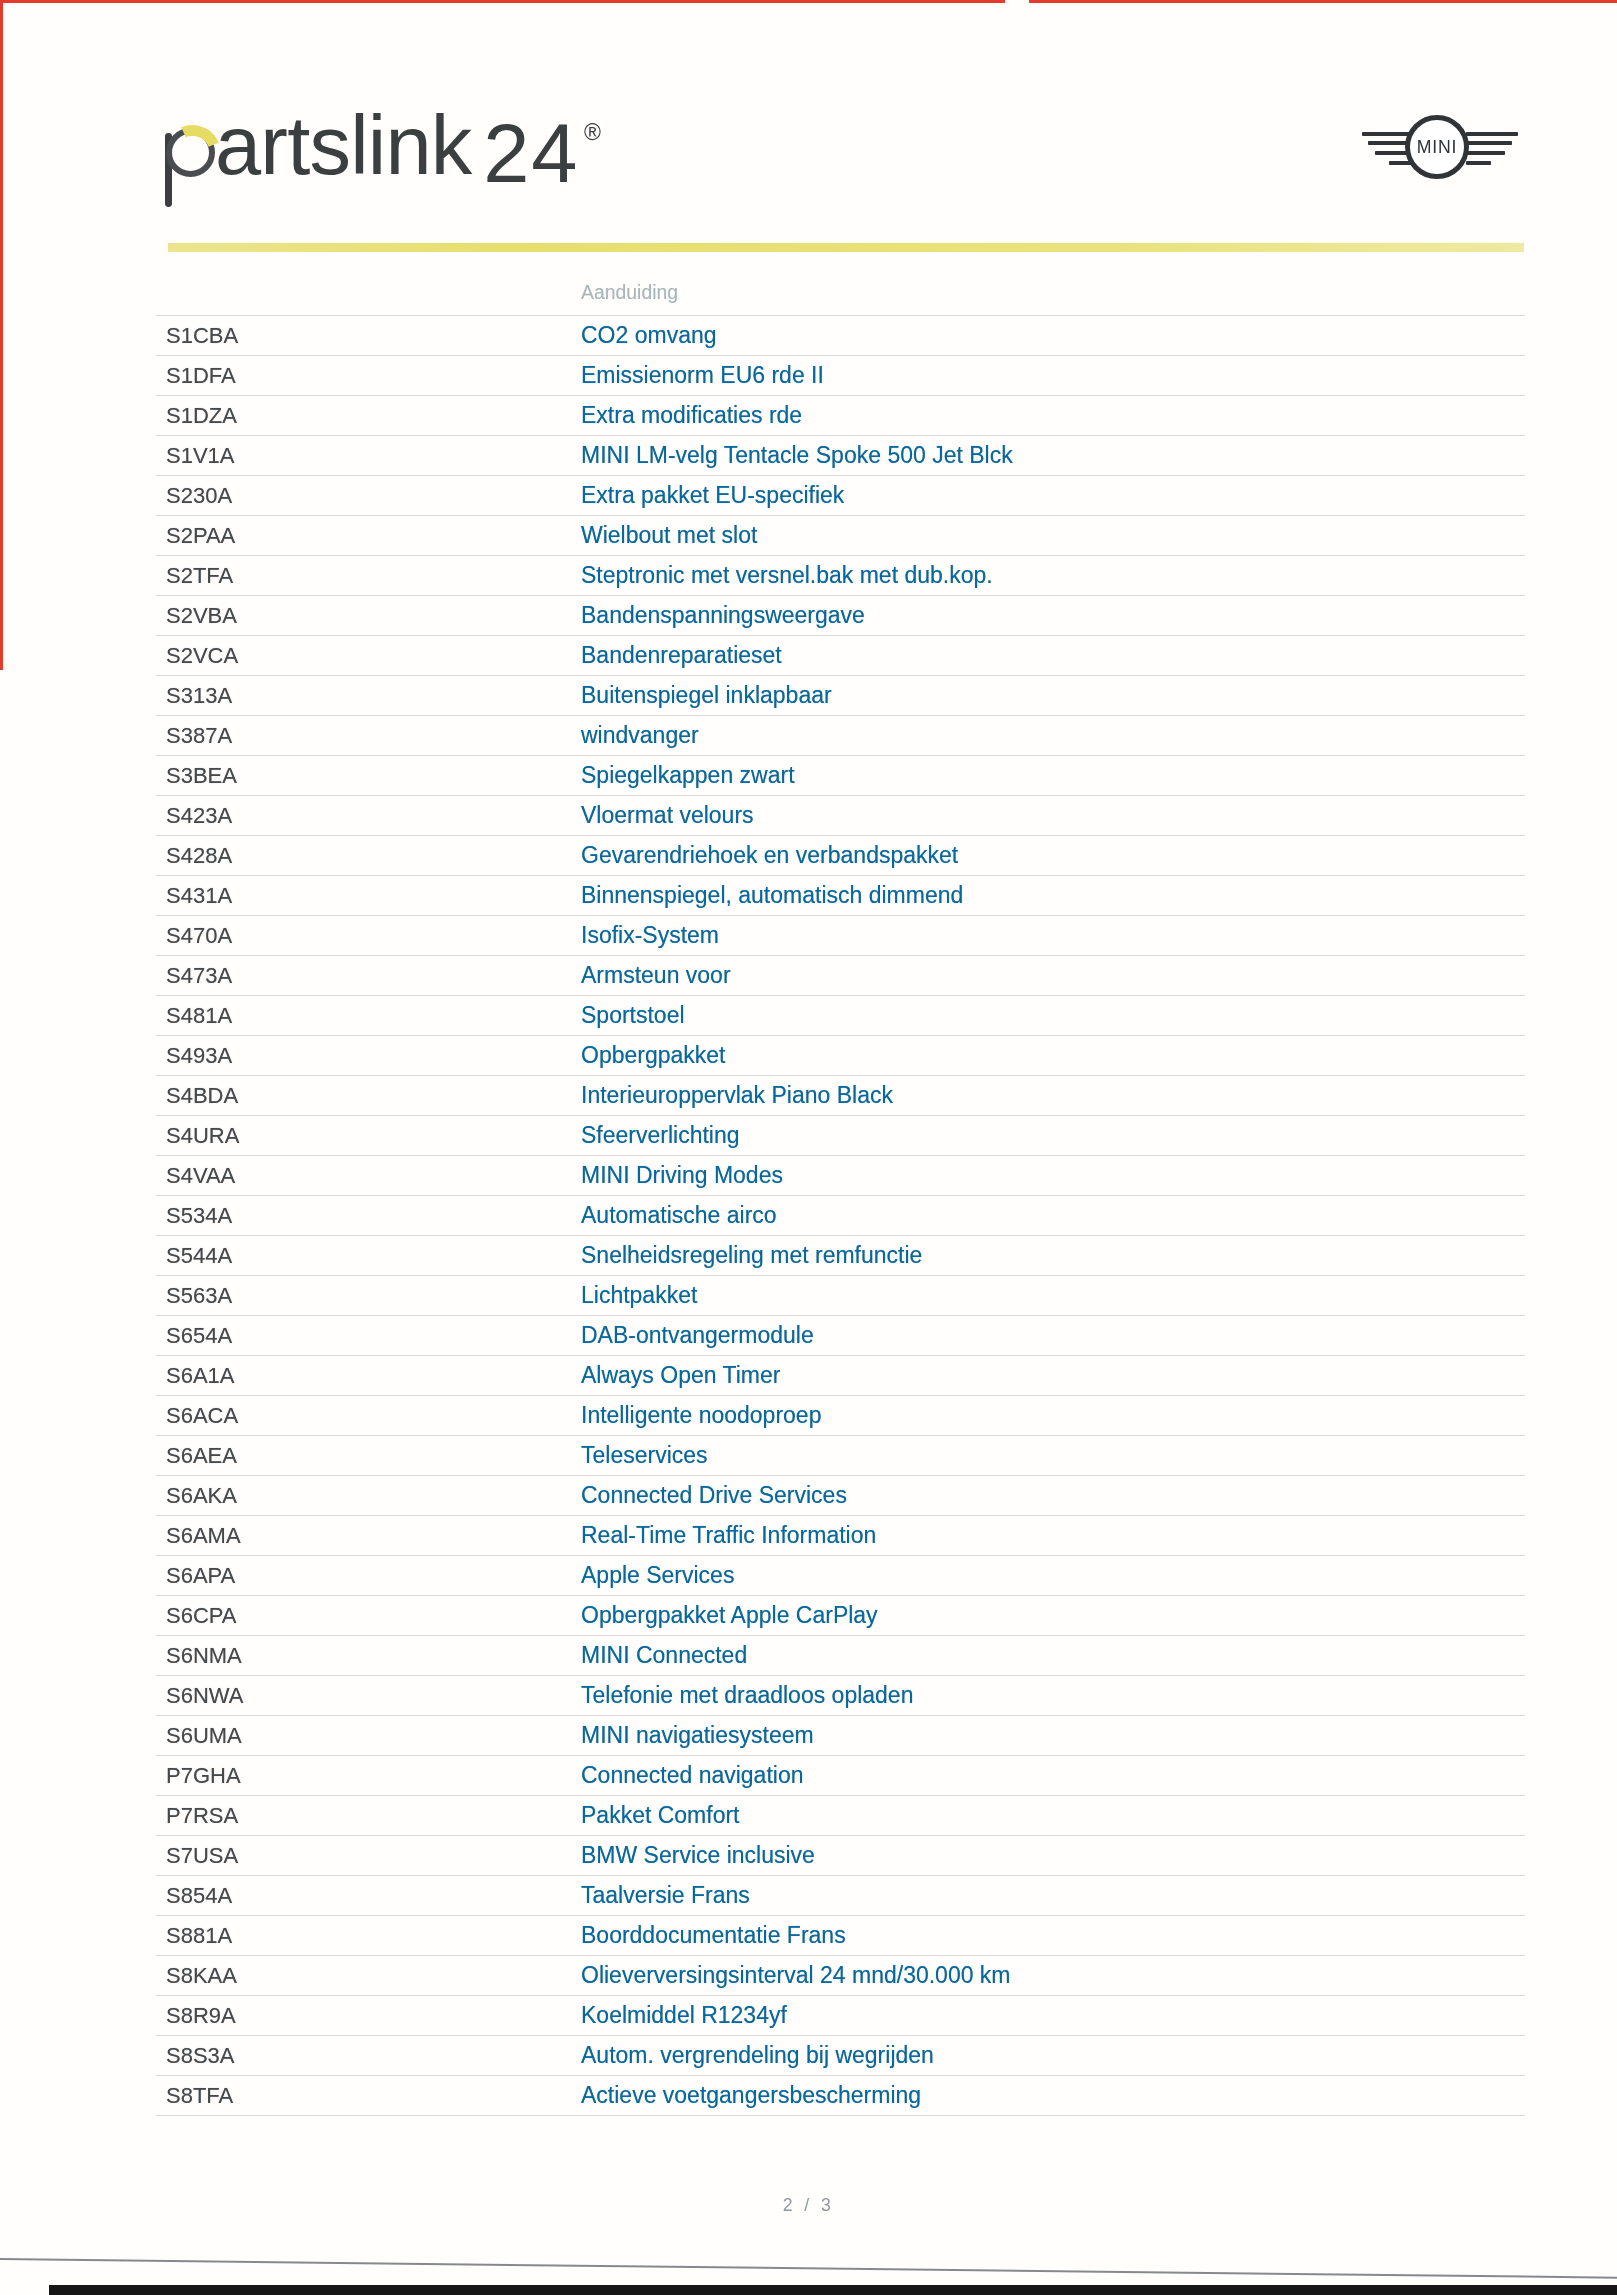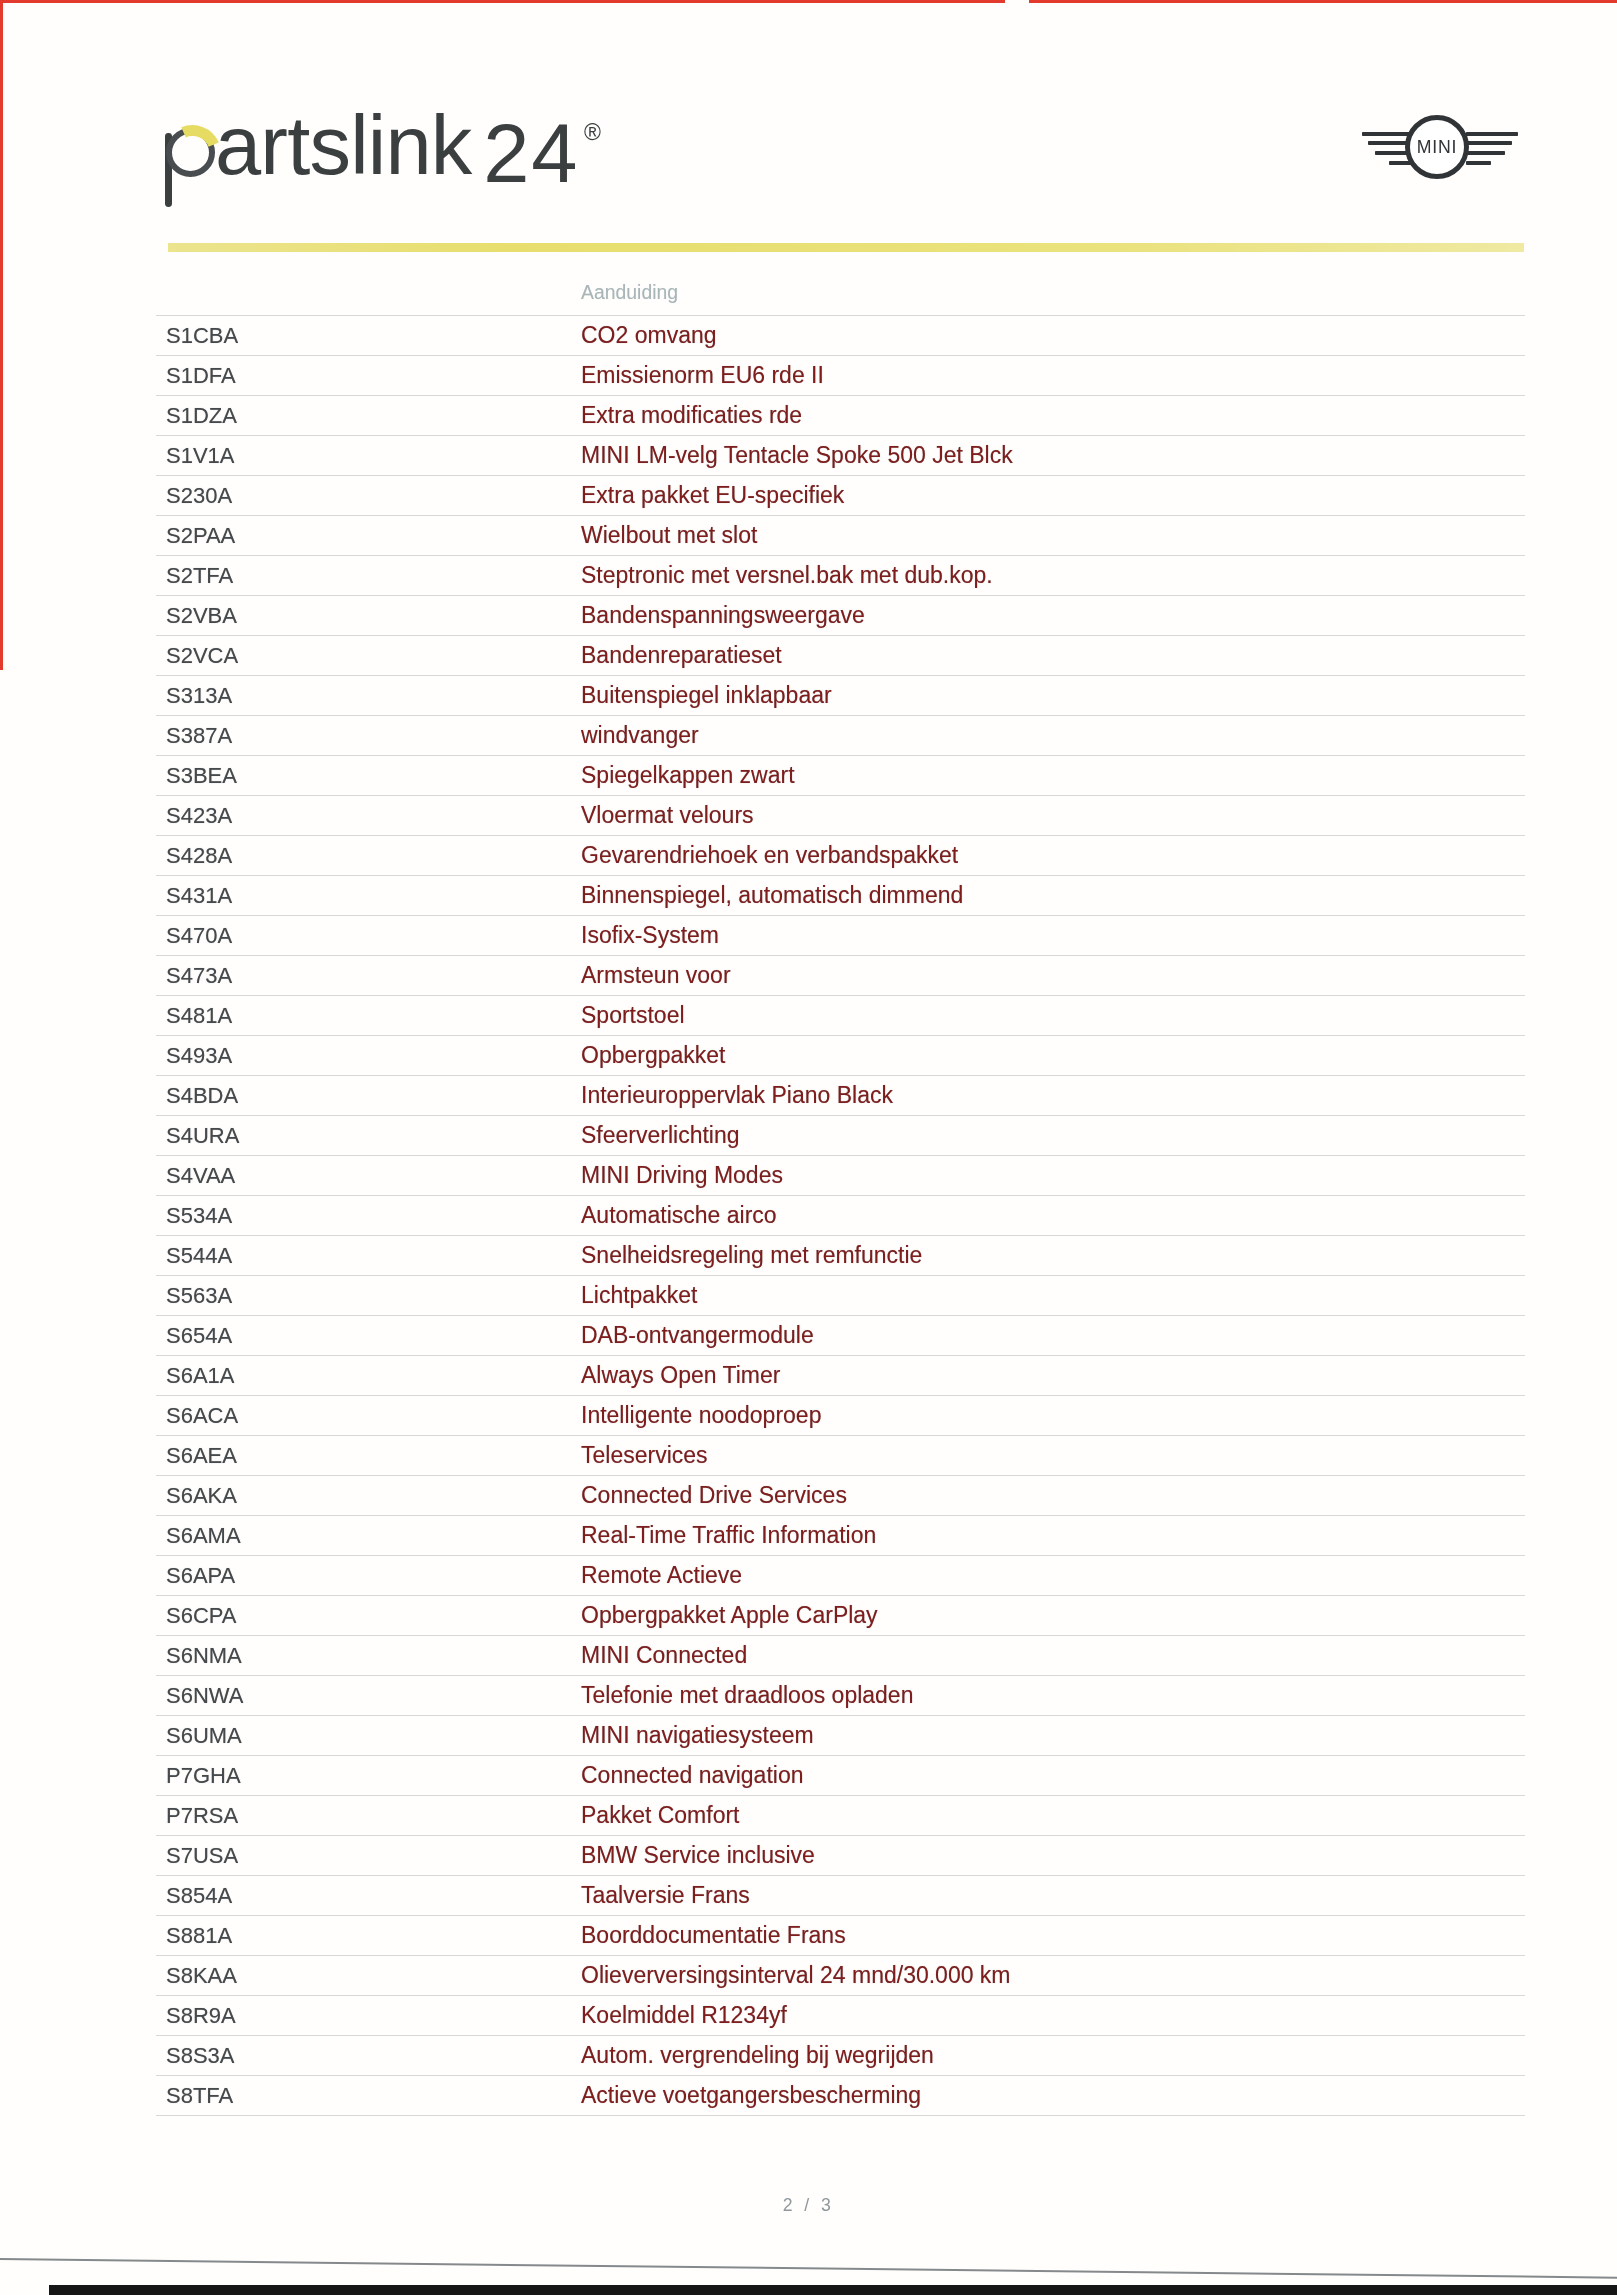--- a/index.html
+++ b/index.html
@@ -43,21 +43,21 @@
   .yellow-divider { position:absolute; left:168px; top:243px; width:1356px; height:9.3px;
     background:linear-gradient(90deg,#ece48e,#e7de6e 25%,#eae27d 70%,#efe9a2); }
 
   
   .col-header { position:absolute; left:581px; top:281px; font-size:19.4px; color:#a9b6b8;
                 text-shadow:0 0 0.8px rgba(169,182,184,.4); }
   .table { position:absolute; left:156px; top:315px; width:1369px; border-bottom:0.8px solid #d8d8d8; }
   .row   { display:flex; height:39px; border-top:0.8px solid #d8d8d8; align-items:center; }
   .cell-code { width:425px; flex:0 0 425px; padding-left:10px; box-sizing:border-box;
                font-size:22px; color:#45494b; text-shadow:0 0 0.8px rgba(69,73,75,.5); }
-  .cell-desc { flex:1; font-size:23px; color:#7f1d1d; text-shadow:0 0 0.8px rgba(64,68,70,.5); }
+  .cell-desc { flex:1; font-size:23px; color:#0369a1; text-shadow:0 0 0.8px rgba(64,68,70,.5); }
 
   .page-number { position:absolute; left:0; top:2195px; width:1617px; text-align:center;
                  font-size:17.7px; letter-spacing:3.4px; color:#8f989c; }
 </style>
 </head>
 <body>
 
 <div class="page">
 
   <div class="red-top-1"></div>
@@ -213,21 +213,21 @@
       <div class="row">
         <div class="cell-code">S6AKA</div>
         <div class="cell-desc">Connected Drive Services</div>
       </div>
       <div class="row">
         <div class="cell-code">S6AMA</div>
         <div class="cell-desc">Real-Time Traffic Information</div>
       </div>
       <div class="row">
         <div class="cell-code">S6APA</div>
-        <div class="cell-desc">Remote Actieve</div>
+        <div class="cell-desc">Apple Services</div>
       </div>
       <div class="row">
         <div class="cell-code">S6CPA</div>
         <div class="cell-desc">Opbergpakket Apple CarPlay</div>
       </div>
       <div class="row">
         <div class="cell-code">S6NMA</div>
         <div class="cell-desc">MINI Connected</div>
       </div>
       <div class="row">

